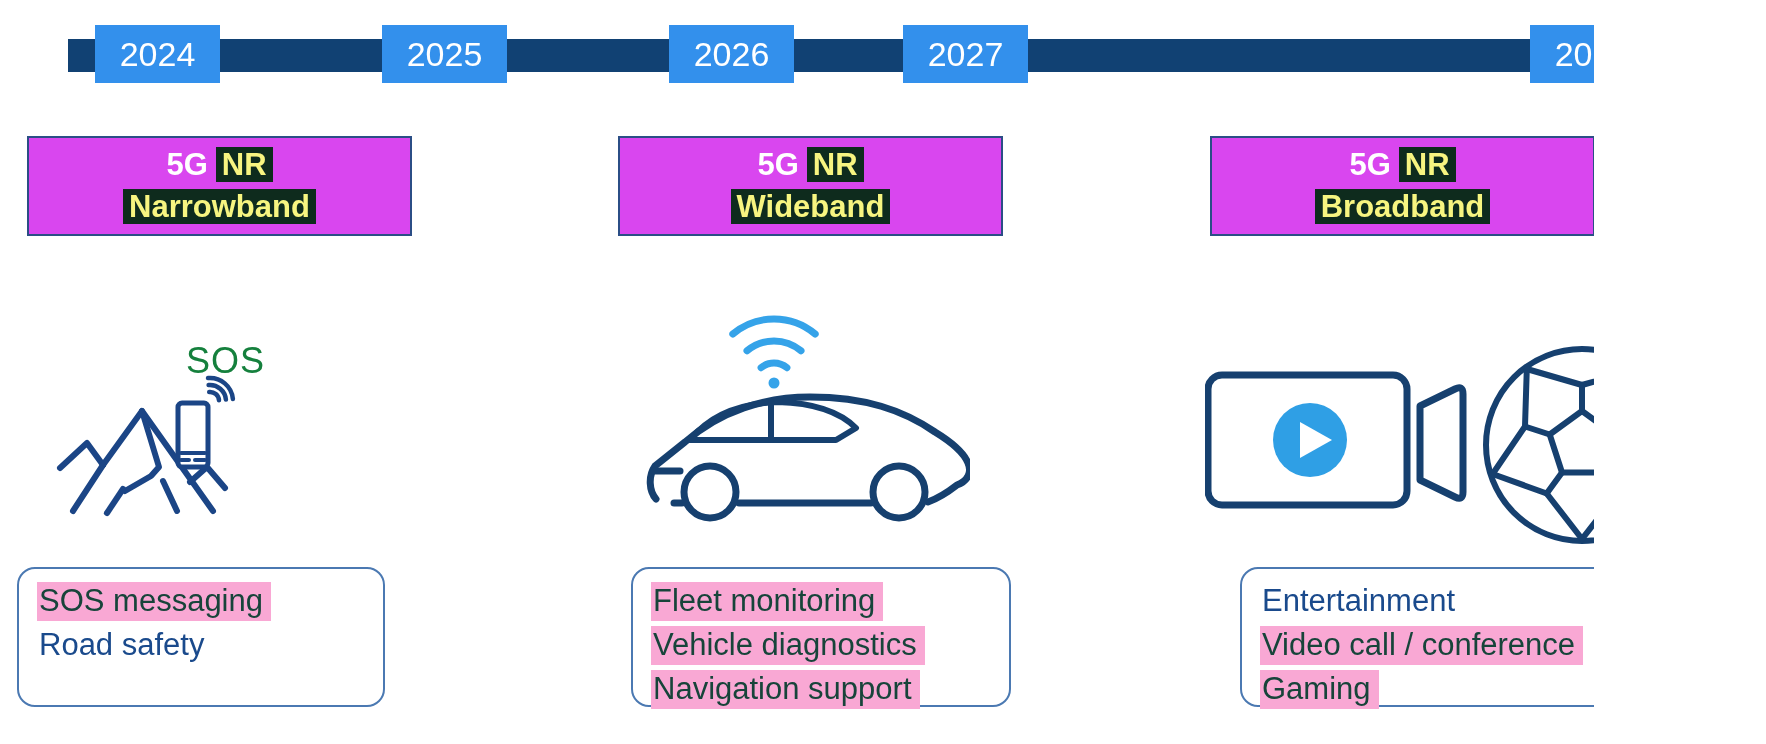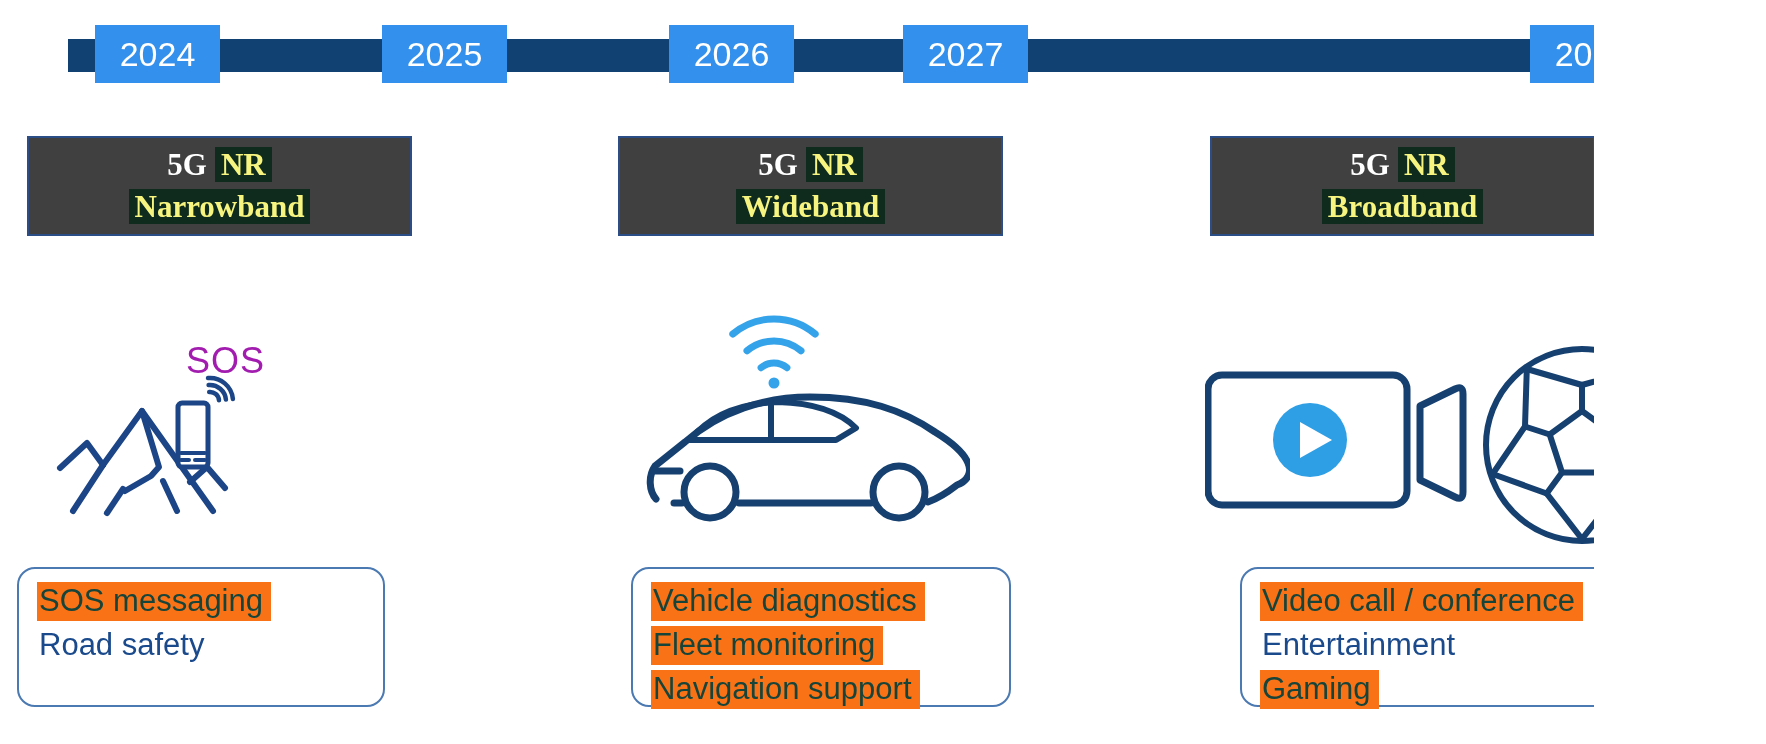--- a/index.html
+++ b/index.html
@@ -7,34 +7,34 @@
     position:relative;width:1594px;height:744px;background:#ffffff;
     font-family:"Liberation Sans", sans-serif;overflow:hidden;
   }
   
   .tl-bar{position:absolute;left:68px;top:39px;width:1642px;height:33px;background:#114173;}
   .tl-arrow{position:absolute;left:1708px;top:14px;width:0;height:0;
     border-left:52px solid #114173;border-top:41px solid transparent;border-bottom:41px solid transparent;}
   .year-box{position:absolute;top:25px;width:125px;height:58px;background:#3390EC;
     color:#ffffff;font-size:34px;display:flex;align-items:center;justify-content:center;}
   
-  .phase-box{position:absolute;top:136px;width:385px;height:100px;background:#404040;
+  .phase-box{position:absolute;top:136px;width:385px;height:100px;background:#d946ef;
     border:2px solid #2B4E86;color:#ffffff;font-weight:bold;font-size:31px;text-align:center;
-    display:flex;flex-direction:column;align-items:center;justify-content:center;line-height:42px;box-sizing:border-box;font-family:Liberation Serif, serif;}
+    display:flex;flex-direction:column;align-items:center;justify-content:center;line-height:42px;box-sizing:border-box;}
   .phase-line{white-space:nowrap;}
   .hl-dark{color:#F7F580;background:#0E2B1D;padding:0 6px;}
   .prefix{margin-right:8px;}
   
   .icon-abs{position:absolute;}
-  .sos-label{position:absolute;left:186px;top:340px;color:#a21caf;font-size:36px;letter-spacing:1px;}
+  .sos-label{position:absolute;left:186px;top:340px;color:#15803d;font-size:36px;letter-spacing:1px;}
   
   .feature-box{position:absolute;top:567px;height:140px;border:2px solid #4B79B2;border-radius:18px;
     box-sizing:border-box;padding:10px 0 0 20px;font-size:31px;line-height:44px;color:#1A4A8C;background:#fff;}
   .feature-line{white-space:nowrap;}
-  .hl{background:#f97316;color:#17443A;padding:1px 8px 3px 2px;margin-left:-2px;}
+  .hl{background:#f9a8d4;color:#17443A;padding:1px 8px 3px 2px;margin-left:-2px;}
 </style>
 </head>
 <body>
 
 <div id="canvas">
 
   <div class="tl-bar"></div>
   <div class="tl-arrow"></div>
   <div class="year-box" style="left:95px">
       <span>2024</span>
@@ -144,23 +144,23 @@
       <polyline points="100,194 64.7,148.5 10.6,129"></polyline>
       <polyline points="10.6,129 43,81.5 44.8,24"></polyline>
     </g>
   </svg>
 
   <div class="feature-box" style="left:17px;width:368px">
     <div class="feature-line"><span class="hl">SOS messaging</span></div>
     <div class="feature-line"><span>Road safety</span></div>
   </div>
   <div class="feature-box" style="left:631px;width:380px">
+    <div class="feature-line"><span class="hl">Fleet monitoring</span></div>
     <div class="feature-line"><span class="hl">Vehicle diagnostics</span></div>
-    <div class="feature-line"><span class="hl">Fleet monitoring</span></div>
     <div class="feature-line"><span class="hl">Navigation support</span></div>
   </div>
   <div class="feature-box" style="left:1240px;width:442px">
+    <div class="feature-line"><span>Entertainment</span></div>
     <div class="feature-line"><span class="hl">Video call / conference</span></div>
-    <div class="feature-line"><span>Entertainment</span></div>
     <div class="feature-line"><span class="hl">Gaming</span></div>
   </div>
 
 </div>
 
 </body></html>

